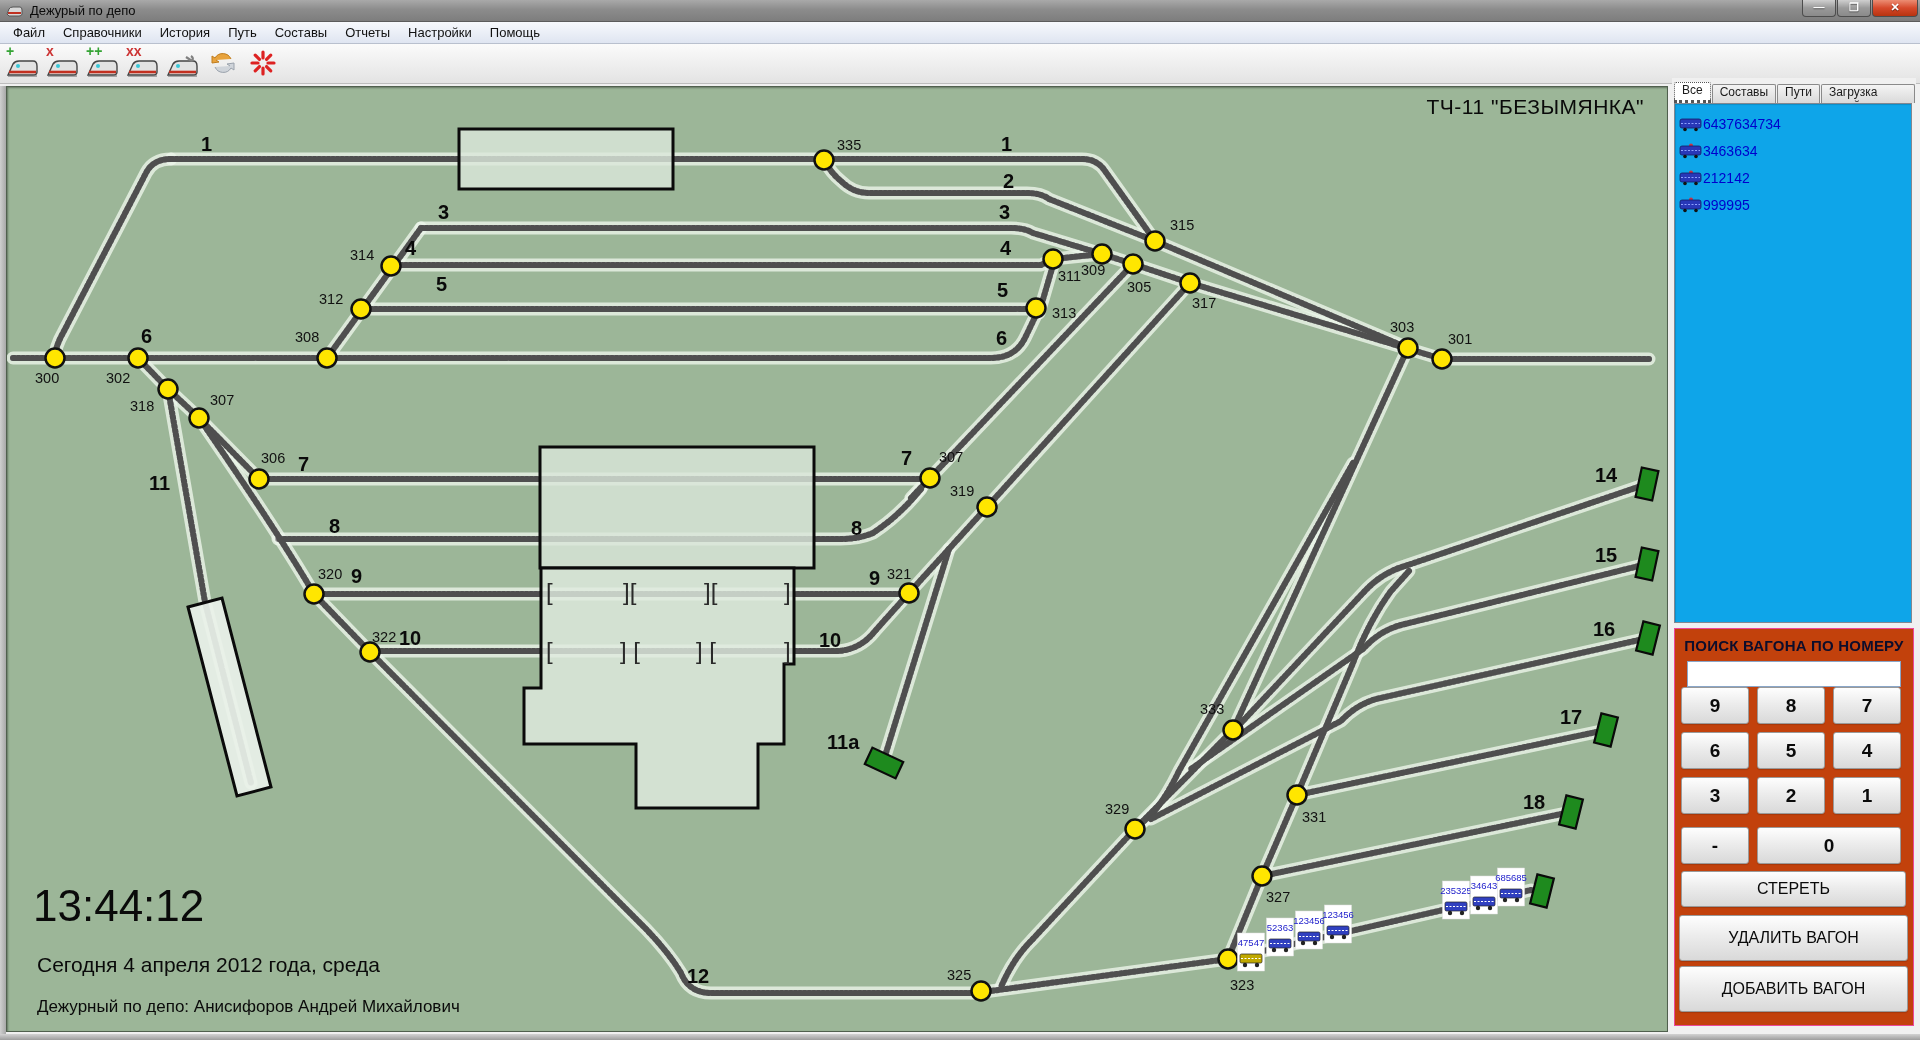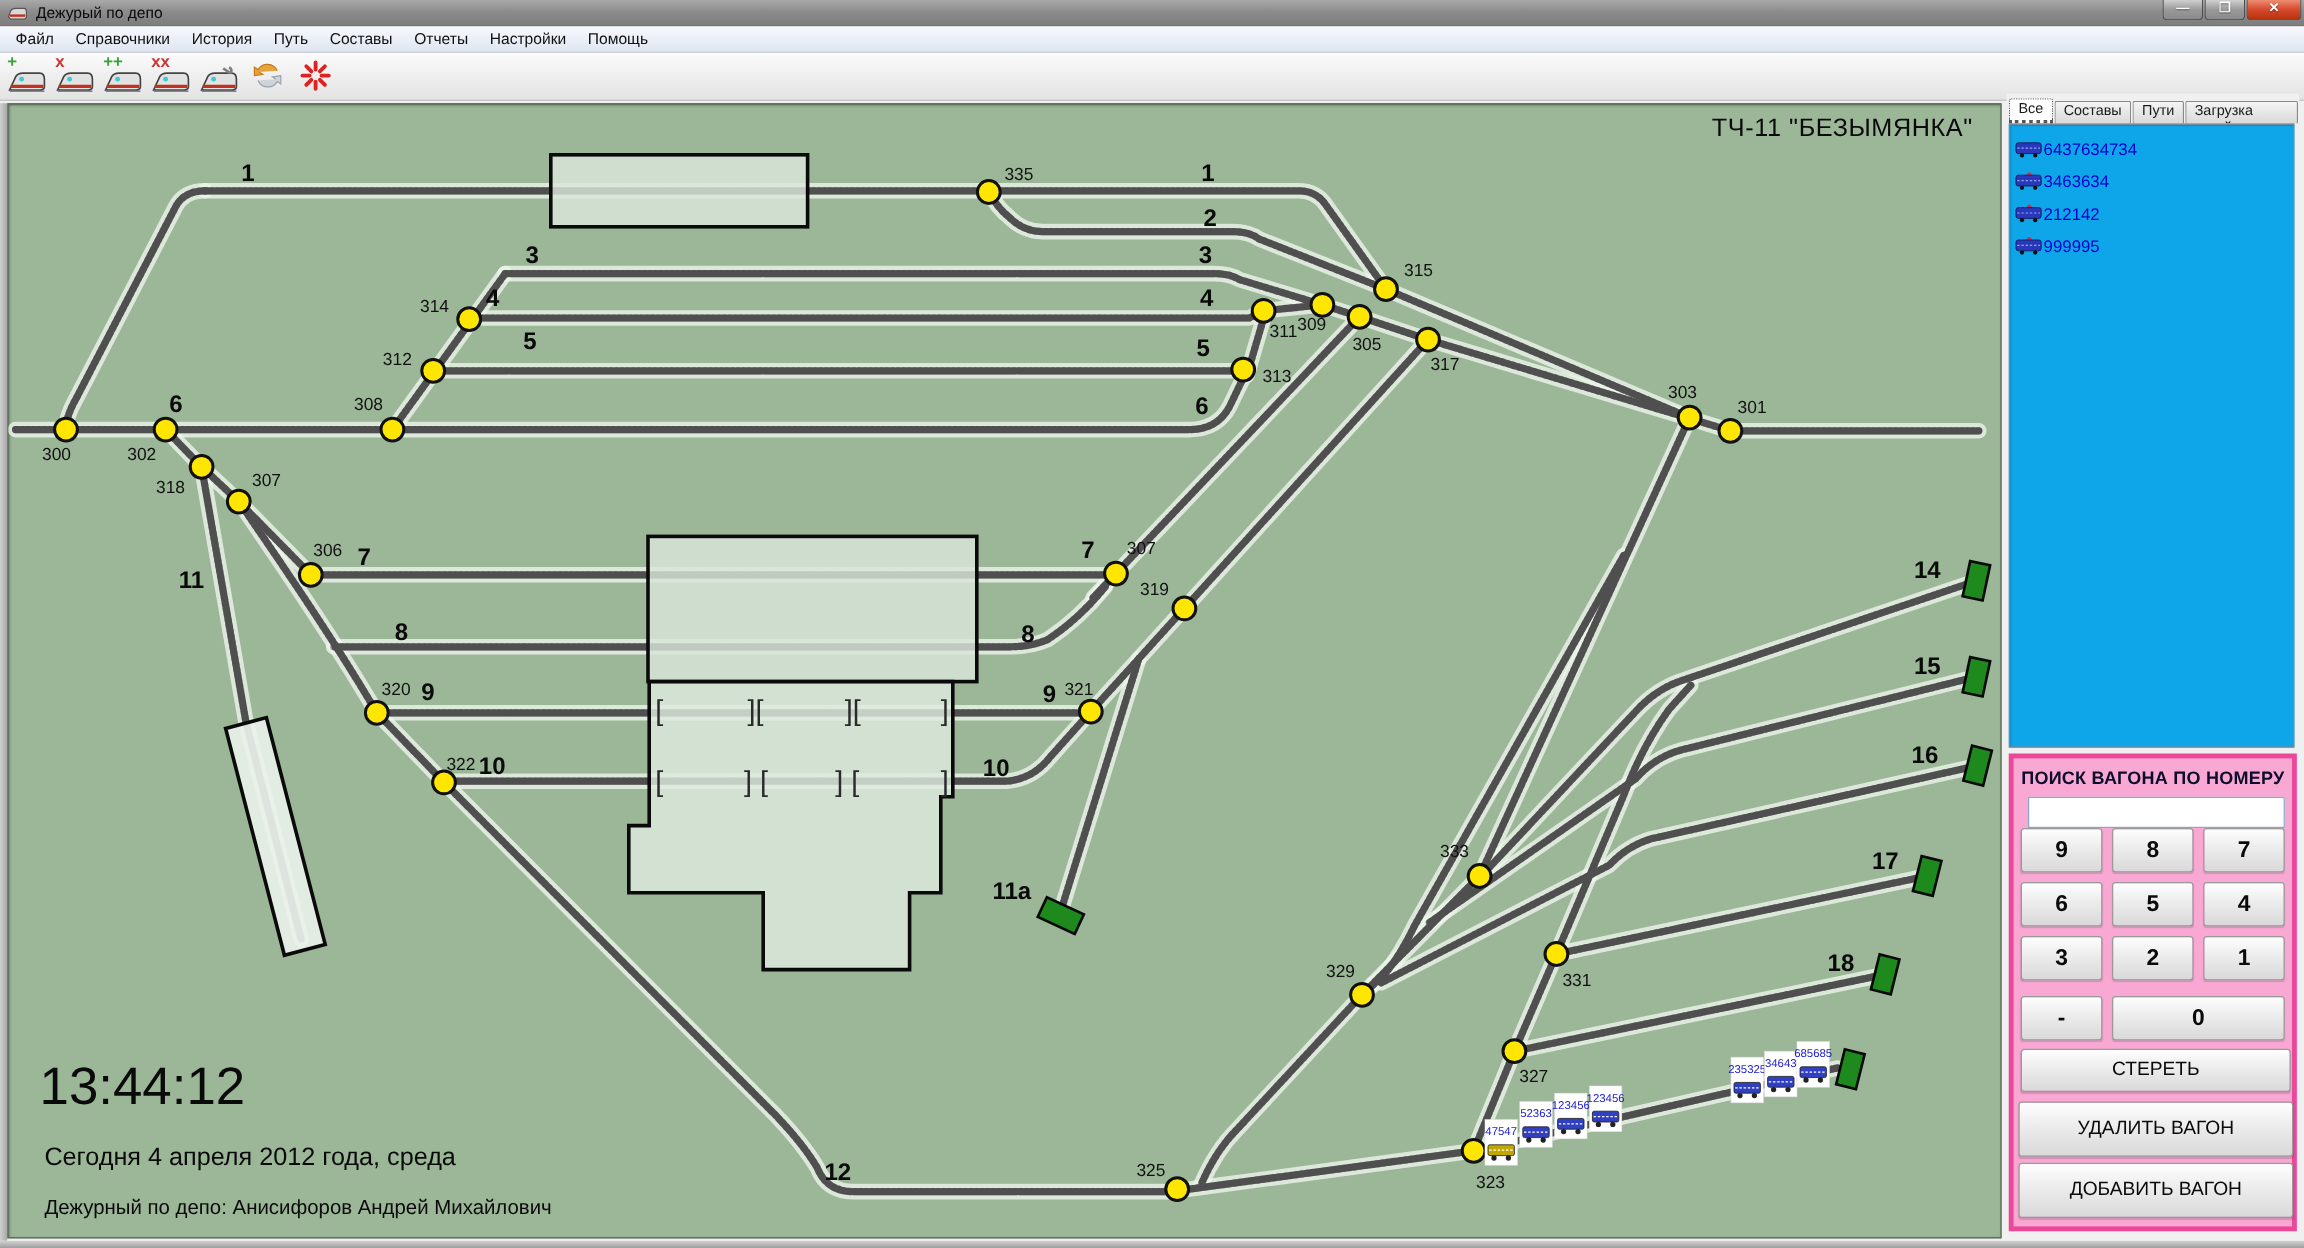--- a/index.html
+++ b/index.html
@@ -45,21 +45,21 @@
   .tabs { position:absolute; left:2px; top:4px; display:flex; align-items:flex-end; height:21px; }
   .tab { font-size:12px; color:#1a1a1a; background:linear-gradient(#f4f4f4,#d9d9d9);
     border:1px solid #8a8a8a; border-bottom:none; padding:0 7px 2px 7px; height:19px; margin-right:1px; border-radius:2px 2px 0 0; }
   .tab.active { background:#fff; height:21px; border-style:dotted; border-color:#555; }
   .listbox { position:absolute; left:2px; top:25px; width:238px; height:520px; background:#0ea5e9;
     border:1px solid #828790; box-shadow:inset 1px 1px 1px rgba(0,0,0,.15); padding:6px 4px; }
   .listitem { display:flex; align-items:center; height:27px; }
   .listitem .num { color:#0000cc; font-size:14px; margin-left:0px; }
 
   .keypad { position:absolute; left:2px; top:550px; width:240px; height:398px;
-    background:#f9a8d4; border:4px solid #ec4899; }
+    background:#c2410c; border:1px solid #ec4899; }
   .keypad .kheader { position:absolute; left:0; top:8px; width:100%; text-align:center;
     font-size:15px; font-weight:bold; color:#0d0d2b; letter-spacing:.2px; }
   .searchbox { position:absolute; left:12px; top:32px; width:214px; height:26px; background:#fff;
     border:1px solid #8aa6c8; font-size:16px; padding:0 6px; }
   .kbtn { position:absolute; background:linear-gradient(#fefefe,#ececec 45%,#d9d9d9);
     border:1px solid #9a9a9a; border-radius:3px; text-align:center; color:#0a0a0a;
     box-shadow:0 1px 1px rgba(0,0,0,.15); }
   .kbtn.digit { width:68px; height:37px; font-size:19px; font-weight:bold; line-height:35px; }
   .kbtn.wide { width:144px; }
   .kbtn.clear { left:6px; top:242px; width:225px; height:36px; font-size:16px; line-height:34px; }

